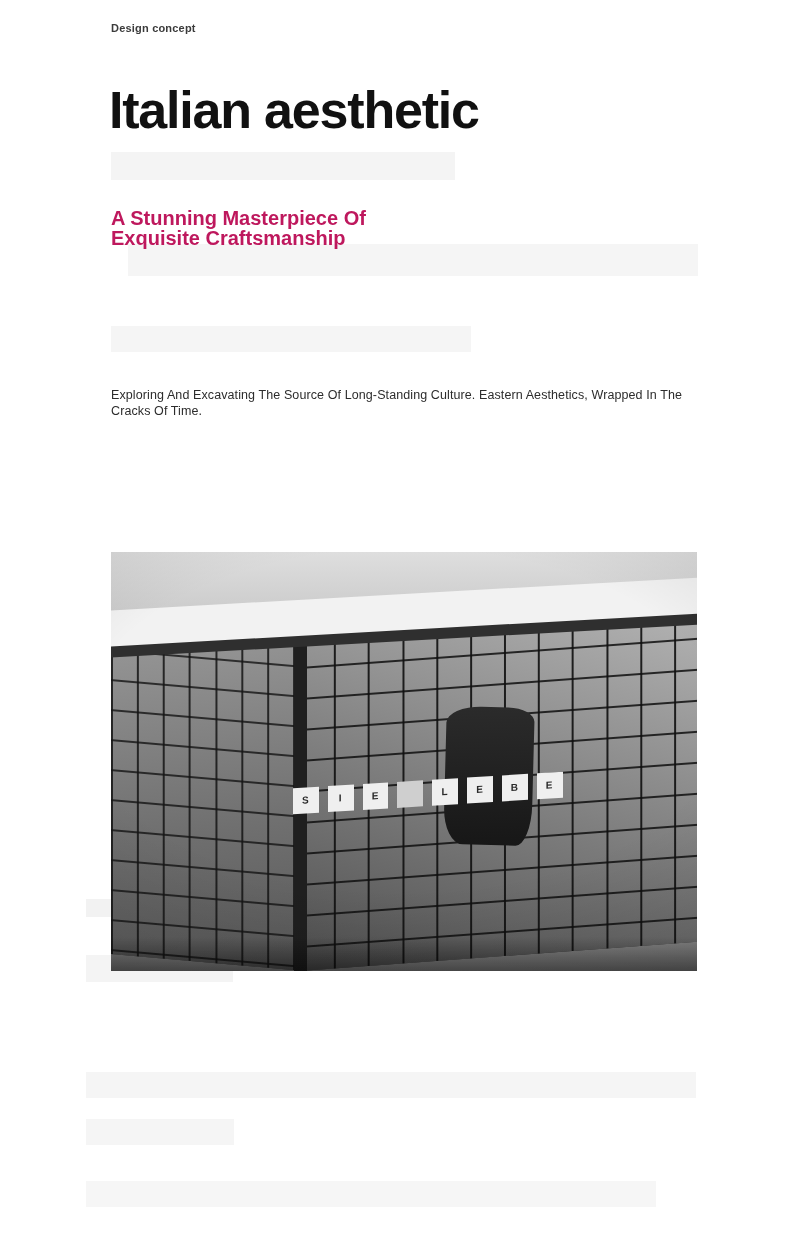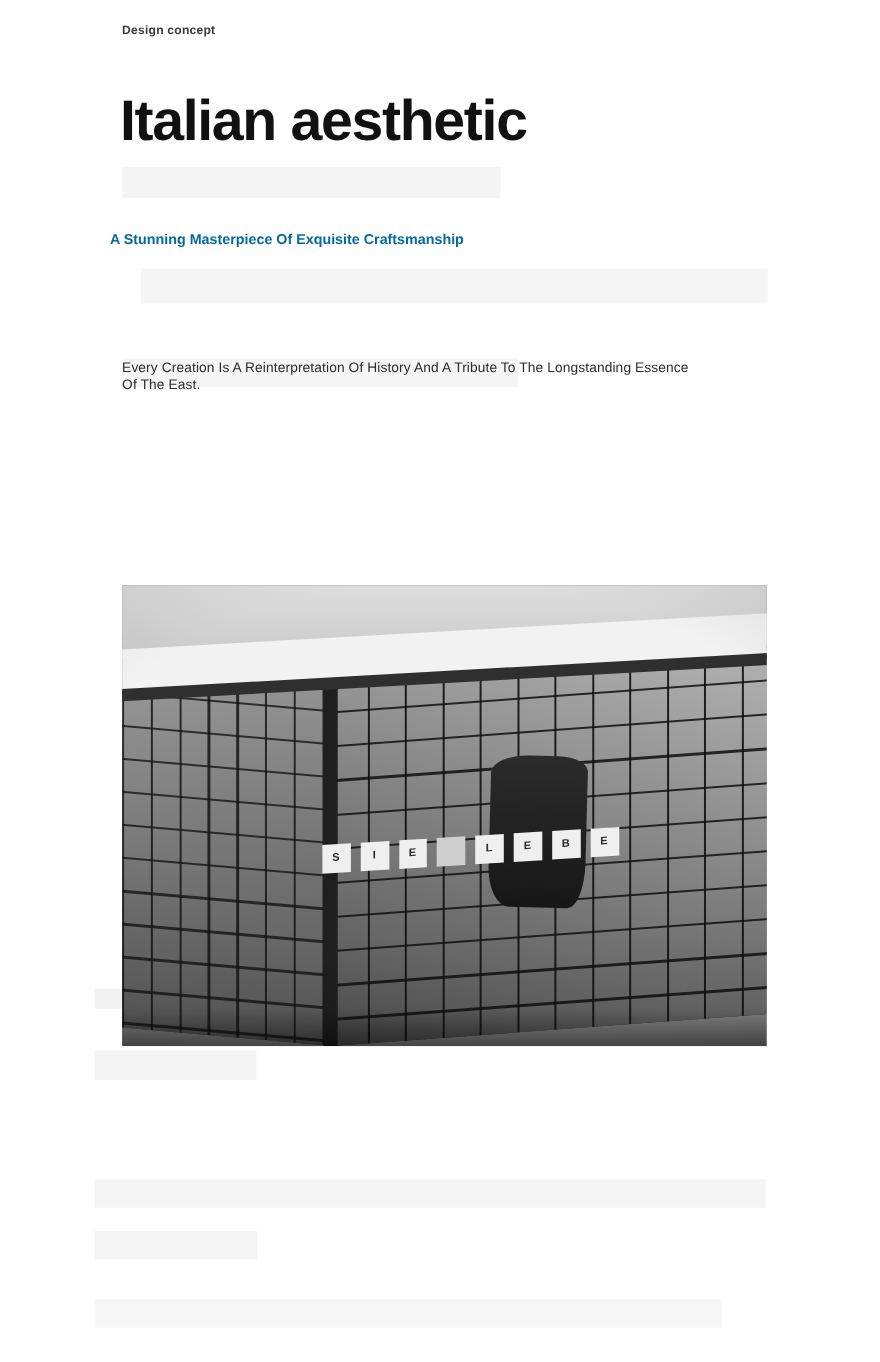--- a/index.html
+++ b/index.html
@@ -44,27 +44,27 @@
     line-height: 58px;
     font-weight: bold;
     letter-spacing: -1.2px;
     color: #111111;
     white-space: nowrap;
   }
 
   
   .subtitle {
     position: absolute;
-    left: 100px;
+    left: 111px;
     top: 138px;
     width: 330px;
-    font-size: 13px;
+    font-size: 20px;
     line-height: 20px;
     font-weight: bold;
-    color: #0369a1;
+    color: #be185d;
   }
   
   .ghost-a {
     position: absolute;
     left: 111px;
     top: 152px;
     width: 344px;
     height: 28px;
     background: #f4f4f4;
     z-index: 0;
@@ -280,21 +280,21 @@
   <div class="eyebrow fg">Design concept</div>
 
   <div class="display-title fg">Italian aesthetic</div>
 
   <div class="ghost-a"></div>
   <div class="subtitle fg">A Stunning Masterpiece Of Exquisite Craftsmanship</div>
 
   <div class="ghost-b"></div>
   <div class="ghost-c"></div>
 
-  <div class="para p1 fg">Every Creation Is A Reinterpretation Of History And A Tribute To The Longstanding Essence Of The East.</div>
+  <div class="para p2 fg">Exploring And Excavating The Source Of Long-Standing Culture. Eastern Aesthetics, Wrapped In The Cracks Of Time.</div>
 
   <div class="photo-wrap fg">
     <div class="photo">
       <div class="facade-left"></div>
       <div class="facade-right"></div>
       <div class="corner-col"></div>
       <div class="drape"></div>
       <div class="roof"></div>
       <div class="roof-shadow"></div>
       <div class="tiles">

